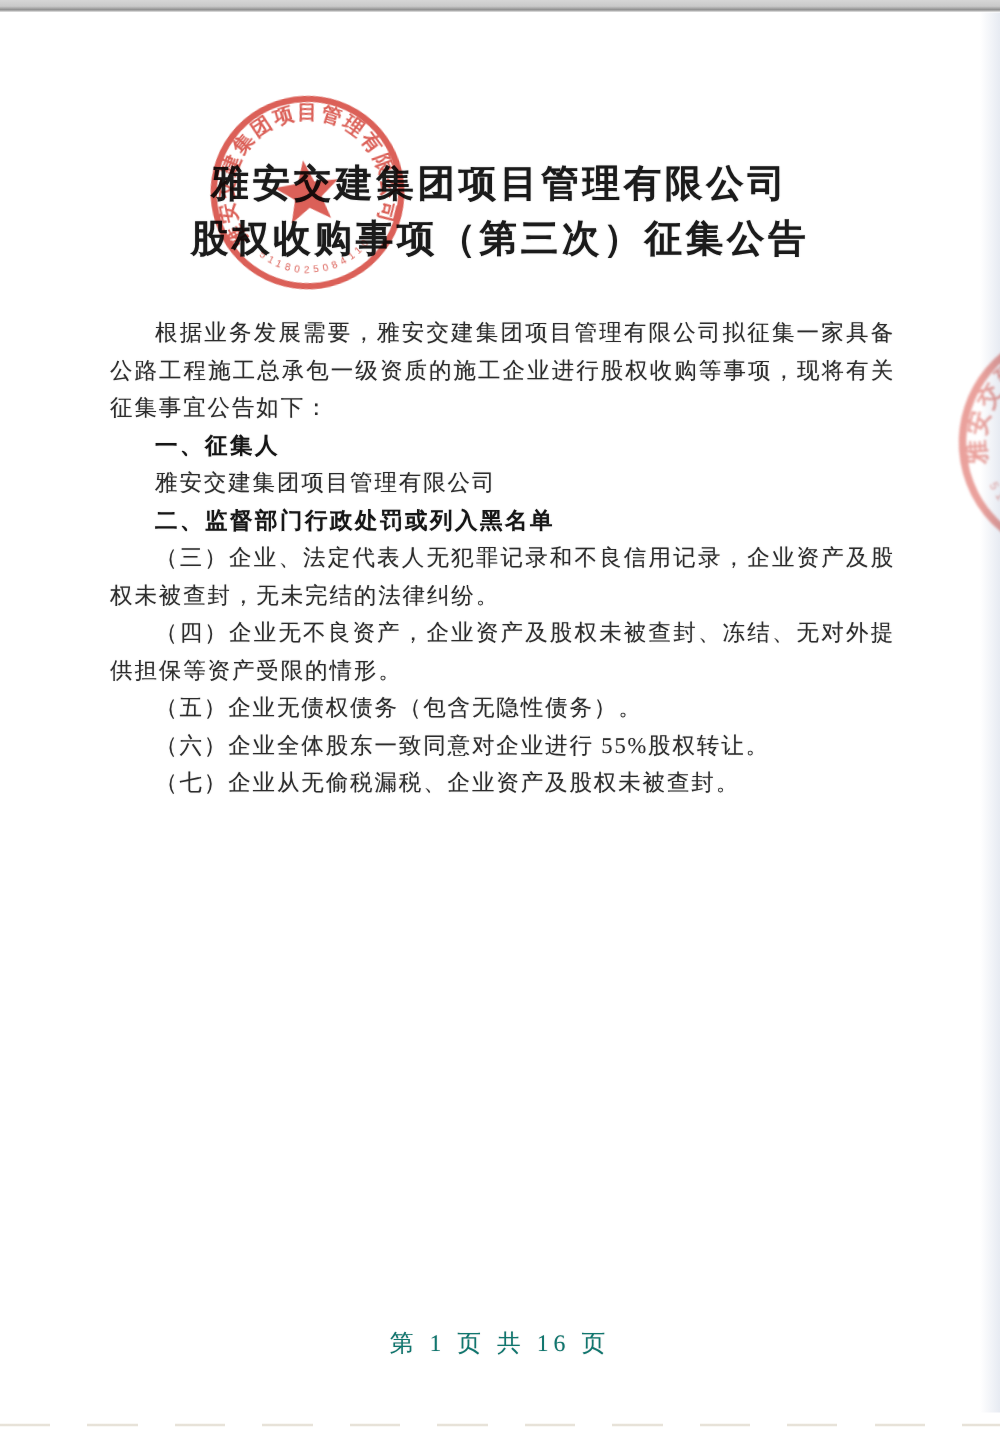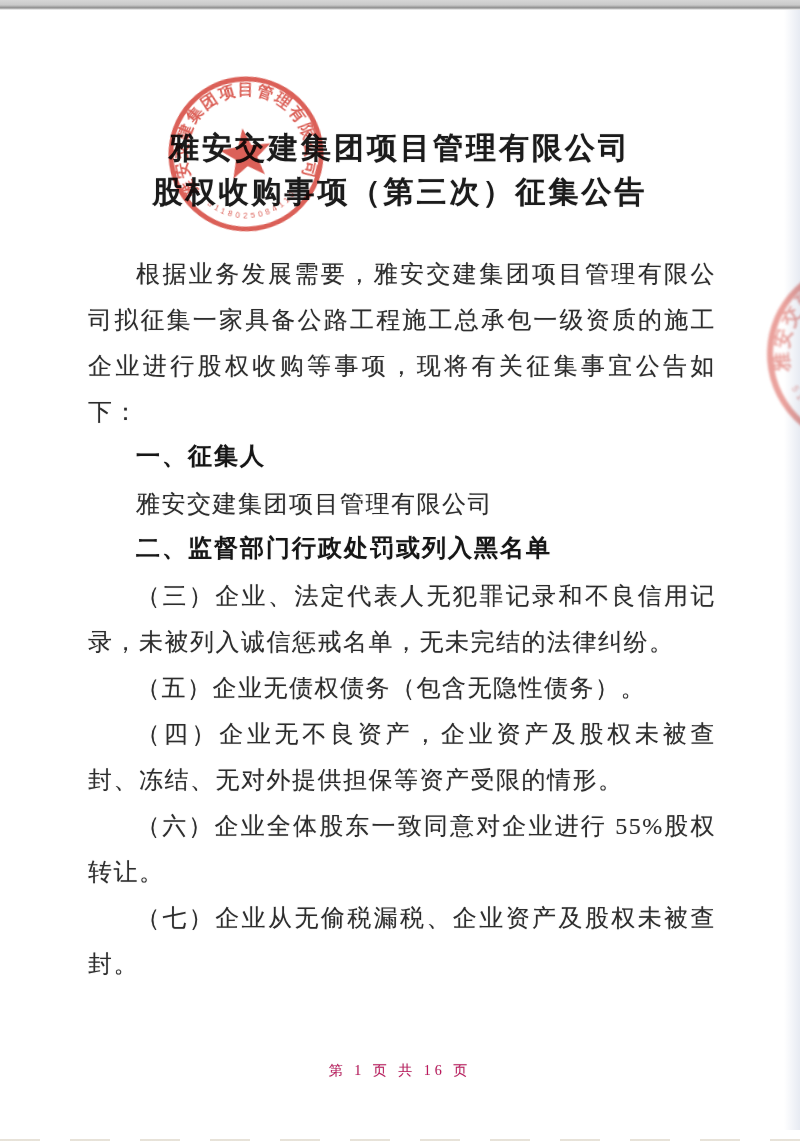--- a/index.html
+++ b/index.html
@@ -28,34 +28,34 @@
   .title{
     position:absolute;top:126px;left:0;width:800px;
     text-align:center;
     font-size:30px;line-height:44px;font-weight:bold;
     letter-spacing:3px;color:#1b1b1b;
     text-shadow:0 0 1px rgba(40,40,40,.45);
   }
   
   .body{
     position:absolute;top:251px;left:88px;width:628px;
-    font-size:24px;line-height:46px;color:#2d2d2d;
+    font-size:18px;line-height:30px;color:#2d2d2d;
     letter-spacing:1.5px;
     text-align:justify;
     text-shadow:0 0 1px rgba(60,60,60,.35);
   }
   .body p{margin:0;text-indent:2em;}
   .body p.heading{
-    font-family:Liberation Mono, monospace;
+    font-family:Liberation Sans, sans-serif;
     font-weight:bold;color:#161616;letter-spacing:2px;
   }
   
   .footer{
     position:absolute;top:1062px;left:0;width:800px;
-    text-align:center;font-size:14px;color:#be185d;letter-spacing:4px;
+    text-align:center;font-size:19px;color:#0f766e;letter-spacing:4px;
     text-shadow:0 0 1px rgba(80,80,80,.3);
   }
   
   .stamp{position:absolute;mix-blend-mode:multiply;pointer-events:none;}
   .stamp-main{
     left:166px;top:74px;width:160px;height:160px;
     transform:rotate(-8deg);
     opacity:.85;filter:blur(.3px);
   }
   .stamp-edge{
@@ -99,22 +99,22 @@
       <text class="seal-ring-text"><textPath href="#sealArcTop2" startOffset="50%" text-anchor="middle">雅安交建集团项目管理有限公司</textPath></text>
       <text class="seal-serial-text"><textPath href="#sealArcBottom2" startOffset="50%" text-anchor="middle">5118025084110</textPath></text>
     </g>
   </svg>
 
   <div class="body">
     <p>根据业务发展需要，雅安交建集团项目管理有限公司拟征集一家具备公路工程施工总承包一级资质的施工企业进行股权收购等事项，现将有关征集事宜公告如下：</p>
     <p class="heading">一、征集人</p>
     <p>雅安交建集团项目管理有限公司</p>
     <p class="heading">二、监督部门行政处罚或列入黑名单</p>
-    <p>（三）企业、法定代表人无犯罪记录和不良信用记录，未被列入诚信惩戒名单，无未完结的法律纠纷。</p>
+    <p>（三）企业、法定代表人无犯罪记录和不良信用记录，企业资产及股权未被查封，无未完结的法律纠纷。</p>
+    <p>（四）企业无不良资产，企业资产及股权未被查封、冻结、无对外提供担保等资产受限的情形。</p>
     <p>（五）企业无债权债务（包含无隐性债务）。</p>
-    <p>（四）企业无不良资产，企业资产及股权未被查封、冻结、无对外提供担保等资产受限的情形。</p>
     <p>（六）企业全体股东一致同意对企业进行 55%股权转让。</p>
     <p>（七）企业从无偷税漏税、企业资产及股权未被查封。</p>
   </div>
 
   <div class="footer">第 1 页 共 16 页</div>
 
 </div>
 
 </body></html>

